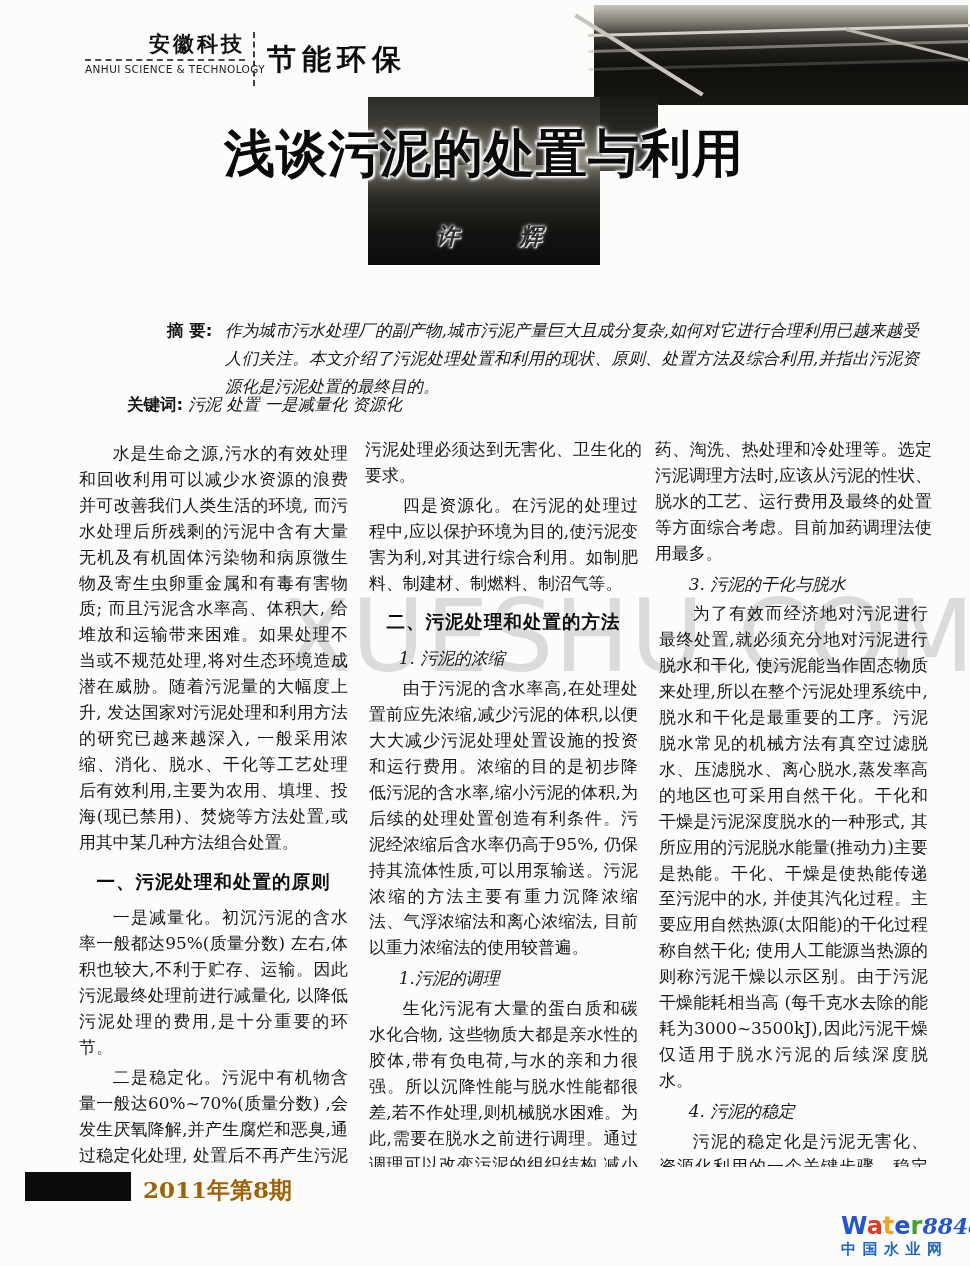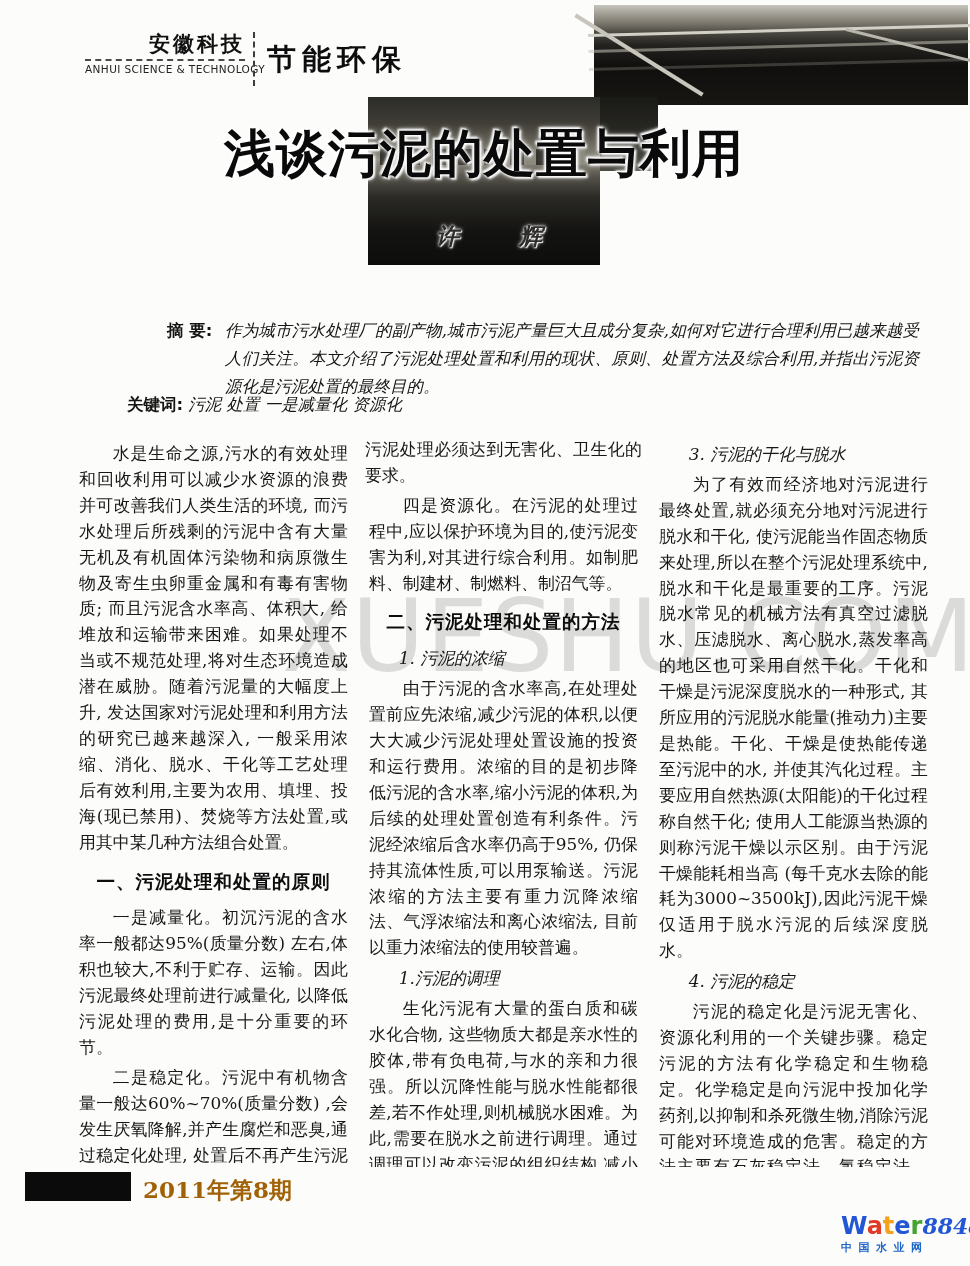--- a/index.html
+++ b/index.html
@@ -82,21 +82,21 @@
   .footer-issue { position:absolute; left:143px; top:1175px; font-size:23px; font-weight:bold; color:#a16207; }
 
   
   .w8848 { position:absolute; left:841px; top:1214px; width:126px; text-align:left;
     font-family:"DejaVu Sans","Liberation Sans",sans-serif; line-height:1; }
   .w8848-main { font-size:24px; font-weight:bold; white-space:nowrap; }
   .lc-blue { color:#2356d4; } .lc-red { color:#e03a28; }
   .lc-orange { color:#f4a21c; } .lc-green { color:#44a32e; }
   .w-num { font-family:"DejaVu Serif","Liberation Serif",serif; font-style:italic;
     font-size:22px; color:#2356d4; }
-  .w8848-sub { margin-top:4px; font-size:11px; font-weight:bold; color:#2066c9;
+  .w8848-sub { margin-top:4px; font-size:15px; font-weight:bold; color:#2066c9;
     letter-spacing:6.5px; white-space:nowrap; }
 </style>
 </head>
 <body>
 
 <div class="page">
 
   <div class="jheader">
     <div class="jh-left">
       <div class="jh-cn">安徽科技</div>
@@ -143,20 +143,21 @@
     <div class="col">
       <p class="para-cont">污泥处理必须达到无害化、卫生化的要求。</p>
       <p class="para">四是资源化。在污泥的处理过程中,应以保护环境为目的,使污泥变害为利,对其进行综合利用。如制肥料、制建材、制燃料、制沼气等。</p>
       <div class="sec-head">二、污泥处理和处置的方法</div>
       <p class="sub-head">1.  污泥的浓缩</p>
       <p class="para">由于污泥的含水率高,在处理处置前应先浓缩,减少污泥的体积,以便大大减少污泥处理处置设施的投资和运行费用。浓缩的目的是初步降低污泥的含水率,缩小污泥的体积,为后续的处理处置创造有利条件。污泥经浓缩后含水率仍高于95%, 仍保持其流体性质,可以用泵输送。污泥浓缩的方法主要有重力沉降浓缩法、气浮浓缩法和离心浓缩法, 目前以重力浓缩法的使用较普遍。</p>
       <p class="sub-head">1.污泥的调理</p>
       <p class="para">生化污泥有大量的蛋白质和碳水化合物, 这些物质大都是亲水性的胶体,带有负电荷,与水的亲和力很强。所以沉降性能与脱水性能都很差,若不作处理,则机械脱水困难。为此,需要在脱水之前进行调理。通过调理可以改变污泥的组织结构,减小污泥的黏性,降低污泥的比阻,从而达到改善污泥脱水性能的目的。常用的污泥调理方法有加</p>
     </div>
     <div class="col">
+      <p class="para-cont">药、淘洗、热处理和冷处理等。选定污泥调理方法时,应该从污泥的性状、脱水的工艺、运行费用及最终的处置等方面综合考虑。目前加药调理法使用最多。</p>
       <p class="sub-head">3.  污泥的干化与脱水</p>
       <p class="para">为了有效而经济地对污泥进行最终处置,就必须充分地对污泥进行脱水和干化, 使污泥能当作固态物质来处理,所以在整个污泥处理系统中,脱水和干化是最重要的工序。污泥脱水常见的机械方法有真空过滤脱水、压滤脱水、离心脱水,蒸发率高的地区也可采用自然干化。干化和干燥是污泥深度脱水的一种形式, 其所应用的污泥脱水能量(推动力)主要是热能。干化、干燥是使热能传递至污泥中的水, 并使其汽化过程。主要应用自然热源(太阳能)的干化过程称自然干化; 使用人工能源当热源的则称污泥干燥以示区别。由于污泥干燥能耗相当高 (每千克水去除的能耗为3000~3500kJ),因此污泥干燥仅适用于脱水污泥的后续深度脱水。</p>
       <p class="sub-head">4.  污泥的稳定</p>
       <p class="para">污泥的稳定化是污泥无害化、资源化利用的一个关键步骤。稳定污泥的方法有化学稳定和生物稳定。化学稳定是向污泥中投加化学药剂,以抑制和杀死微生物,消除污泥可能对环境造成的危害。稳定的方法主要有石灰稳定法、氯稳定法、湿式氧化稳定法、臭氧稳定法。</p>
     </div>
   </div>
 
   <div class="footer-bar"></div>
   <div class="footer-issue">2011年第8期</div>
 

